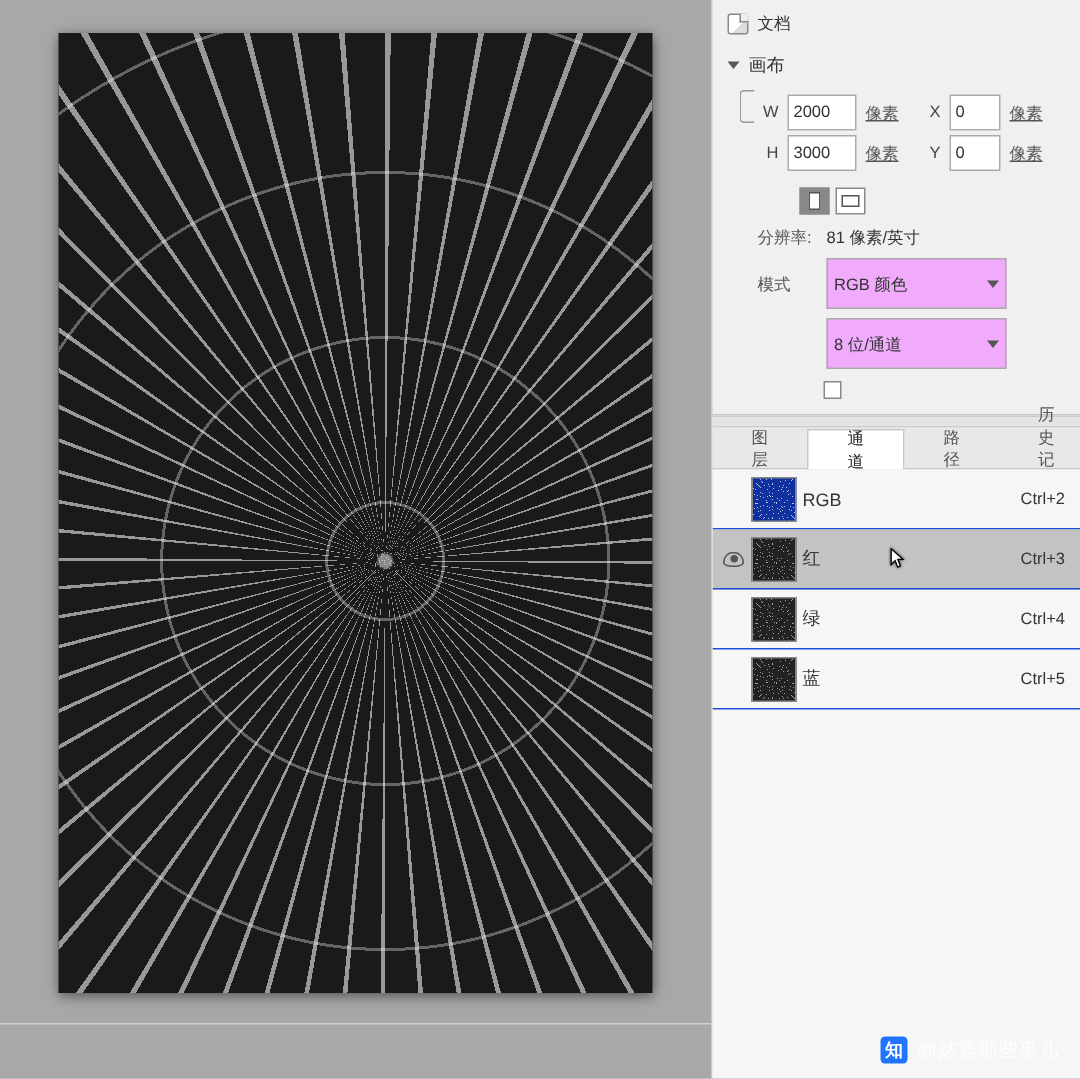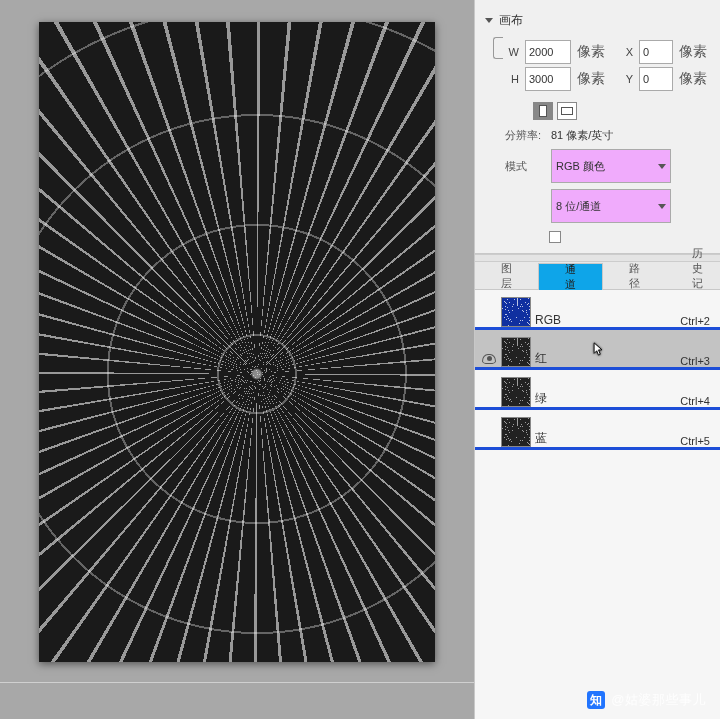--- a/index.html
+++ b/index.html
@@ -75,21 +75,21 @@
       text-align: center;
     }
     .chev { width:0;height:0;border-left:4px solid transparent;border-right:4px solid transparent;
       border-top:5px solid #555;}
     .form-row { display:flex; align-items:center; gap:6px; margin:3px 0 3px 26px; }
     .form-row .lbl { width:12px; text-align:right; color:#444;}
     .input {
       width:46px; height:24px; border:1px solid #aaa; background:#fff;
       font-size:11px; padding:0 3px; color:#333;
     }
-    .unit { color:#555; font-size:14px;}
+    .unit { color:#555; font-size:11px;text-decoration:underline;}
     .link-icon {
       width:10px;height:22px;border:1px solid #999;border-right:none;border-radius:3px 0 0 3px;
       margin-left:8px;margin-right:-2px;align-self:stretch;
     }
     .orient-row{display:flex;gap:4px;margin:8px 0 8px 48px;}
     .orient-btn{width:20px;height:18px;border:1px solid #888;background:#fff;display:flex;
       align-items:center;justify-content:center;}
     .orient-btn.active{background:#888;}
     .orient-inner{border:1px solid #555;background:#fff;}
     .portrait{width:8px;height:12px;}
@@ -100,29 +100,29 @@
       align-items:center;justify-content:space-between;padding:16px 4px;font-size:11px;max-width:120px;}
     .sel-arrow{width:0;height:0;border-left:4px solid transparent;border-right:4px solid transparent;
       border-top:5px solid #555;}
     .checkbox{width:12px;height:12px;border:1px solid #888;background:#fff;margin:8px 0 0 64px;}
     .panel-divider{height:8px;background:#e4e4e4;border-top:1px solid #ccc;border-bottom:1px solid #ccc;}
 
     
     .tabs{display:flex;align-items:center;height:28px;background:#e8e8e8;
       border-bottom:1px solid #c8c8c8;font-size:11px;}
     .tab{padding:0 26px;height:100%;display:flex;align-items:center;color:#555;cursor:default;}
-    .tab.active{background:#0ea5e9;border-top:1px solid #c8c8c8;border-left:1px solid #c8c8c8;
+    .tab.active{background:#ffffff;border-top:1px solid #c8c8c8;border-left:1px solid #c8c8c8;
       border-right:1px solid #c8c8c8;margin-bottom:-1px;color:#222;text-align:right;}
     .tabs-menu{margin-left:auto;margin-right:8px;width:14px;height:10px;
       background:linear-gradient(#666,#666) 0 0/100% 2px no-repeat,
                  linear-gradient(#666,#666) 0 4px/100% 2px no-repeat,
                  linear-gradient(#666,#666) 0 8px/100% 2px no-repeat;}
     .ch-list{background:#f6f6f6;flex:1;overflow:auto;}
-    .ch-row{display:flex;align-items:flex-end;height:40px;padding:0 10px 0 6px;gap:4px;
-      border-bottom:3px solid #1d4ed8;}
+    .ch-row{display:flex;align-items:center;height:40px;padding:0 10px 0 6px;gap:4px;
+      border-bottom:1px solid #1d4ed8;}
     .ch-row.selected{background:#c3c3c3;}
     .vis{width:16px;height:16px;display:flex;align-items:center;justify-content:center;}
     .eye{width:14px;height:10px;border:1px solid #555;border-radius:60% 60% 60% 60%/100% 100% 40% 40%;
       position:relative;}
     .eye::after{content:"";position:absolute;left:4px;top:1px;width:5px;height:5px;border-radius:50%;
       background:#555;}
     .thumb{width:30px;height:30px;border:1px solid #888;background:#222;position:relative;overflow:hidden;}
     .thumb::before{content:"";position:absolute;inset:0;
       background:repeating-conic-gradient(from 0deg at 55% 55%,
         rgba(255,255,255,.8) 0deg .8deg, transparent .8deg 12deg);opacity:.7;}
@@ -144,20 +144,24 @@
   </style>
 </head>
 <body>
 
 <div class="canvas-area">
   <div class="canvas-img"></div>
 </div>
 
 <div class="side">
   <div class="side-top">
+    <div class="doc-row">
+      <span class="doc-icon"></span>
+      <span>文档</span>
+    </div>
 
     <div class="section-header">
       <span class="chev"></span>
       <span>画布</span>
     </div>
 
     <div style="display:flex;align-items:center;">
       <span class="link-icon"></span>
       <div style="flex:1">
         <div class="form-row" style="margin-left:6px">

